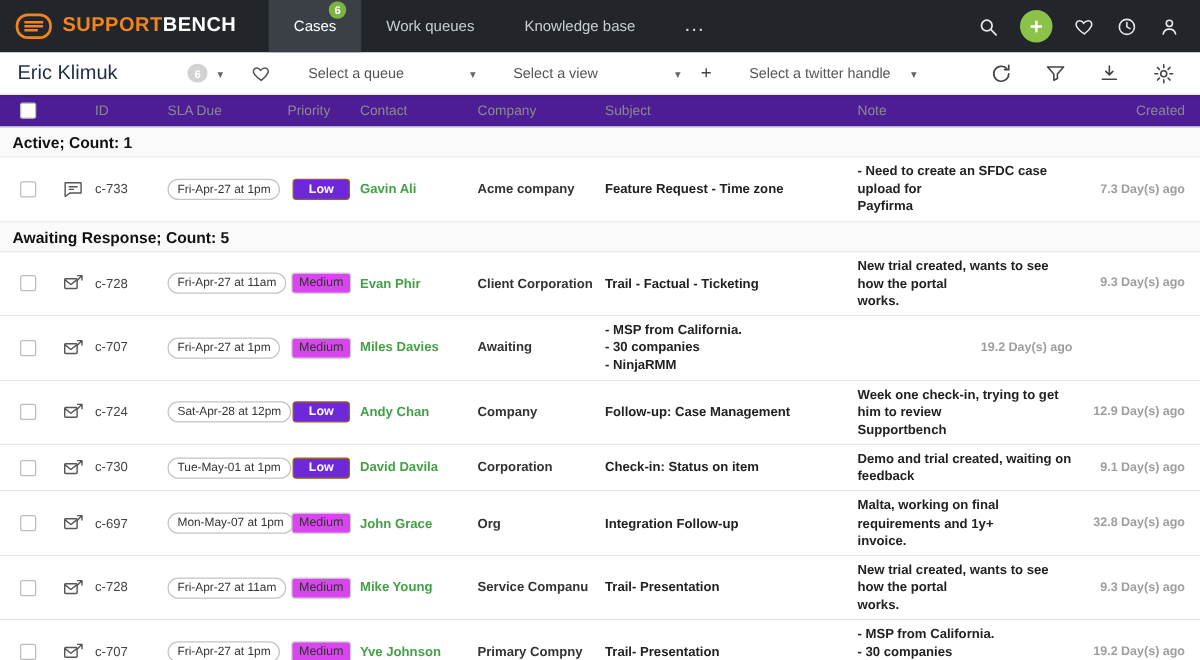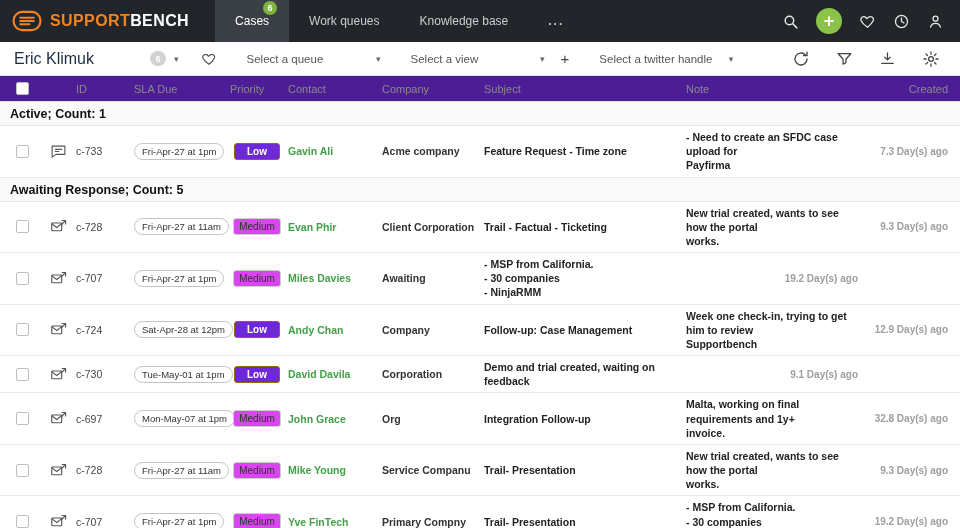--- a/index.html
+++ b/index.html
@@ -305,20 +305,21 @@
           <path d="M2.5 8l7 5.5 7-5.5"></path>
           <path d="M16.5 3.5H22V9M22 3.5l-6 6"></path>
         </svg>
       </span>
     </div>
     <div class="cell id">c-730</div>
     <div class="cell"><span class="sla-pill">Tue-May-01 at 1pm</span></div>
     <div class="cell priority-cell"><span class="priority-pill low">Low</span></div>
     <div class="cell contact">David Davila</div>
     <div class="cell company">Corporation</div>
+    <div class="cell subject">Check-in: Status on item</div>
     <div class="cell note">Demo and trial created, waiting on feedback</div>
     <div class="cell created">9.1 Day(s) ago</div>
   </div>
 
   <div class="row grid">
     <div class="cell">
         <input type="checkbox" style="">
       </div>
     <div class="cell icon-cell">
 
@@ -376,21 +377,21 @@
         <svg width="19" height="17" viewBox="0 0 24 24" fill="none" stroke="#555" stroke-width="1.6" stroke-linejoin="round">
           <rect x="2.5" y="7" width="14" height="11" rx="1"></rect>
           <path d="M2.5 8l7 5.5 7-5.5"></path>
           <path d="M16.5 3.5H22V9M22 3.5l-6 6"></path>
         </svg>
       </span>
     </div>
     <div class="cell id">c-707</div>
     <div class="cell"><span class="sla-pill">Fri-Apr-27 at 1pm</span></div>
     <div class="cell priority-cell"><span class="priority-pill medium">Medium</span></div>
-    <div class="cell contact">Yve FinTech</div>
+    <div class="cell contact">Yve Johnson</div>
     <div class="cell company">Primary Compny</div>
     <div class="cell subject">Trail- Presentation</div>
     <div class="cell note">- MSP from California.
 - 30 companies
 - NinjaRMM</div>
     <div class="cell created">19.2 Day(s) ago</div>
   </div>
 
 </div>
 

